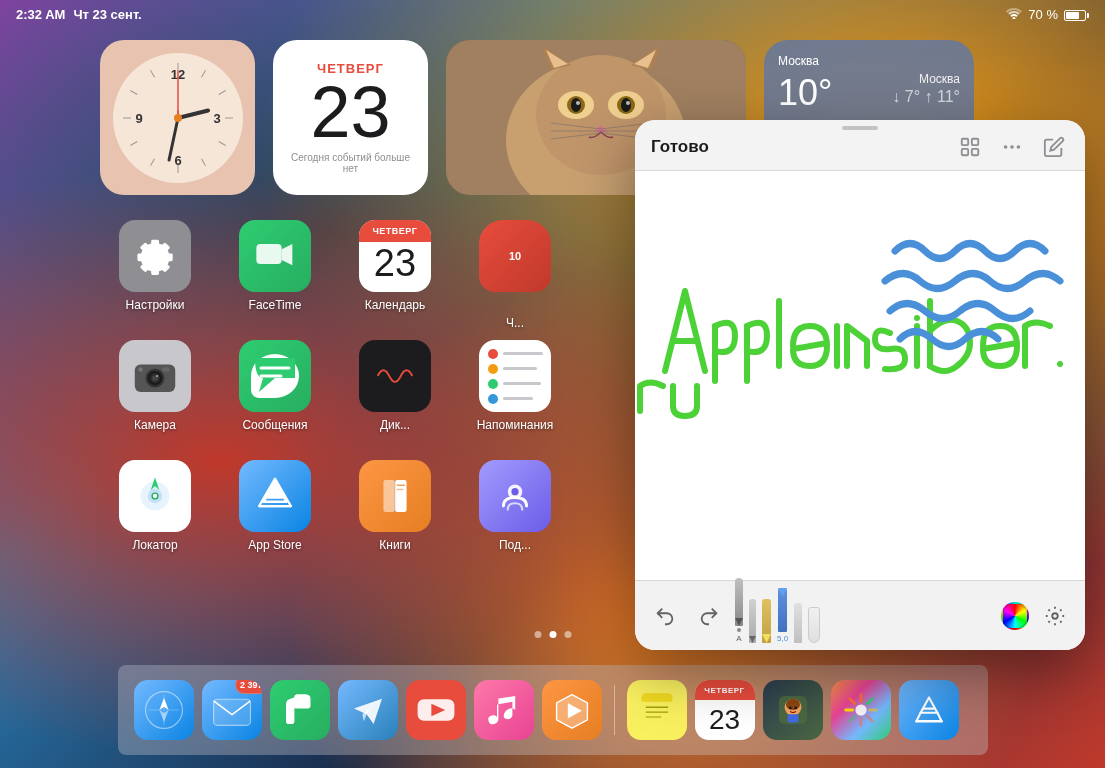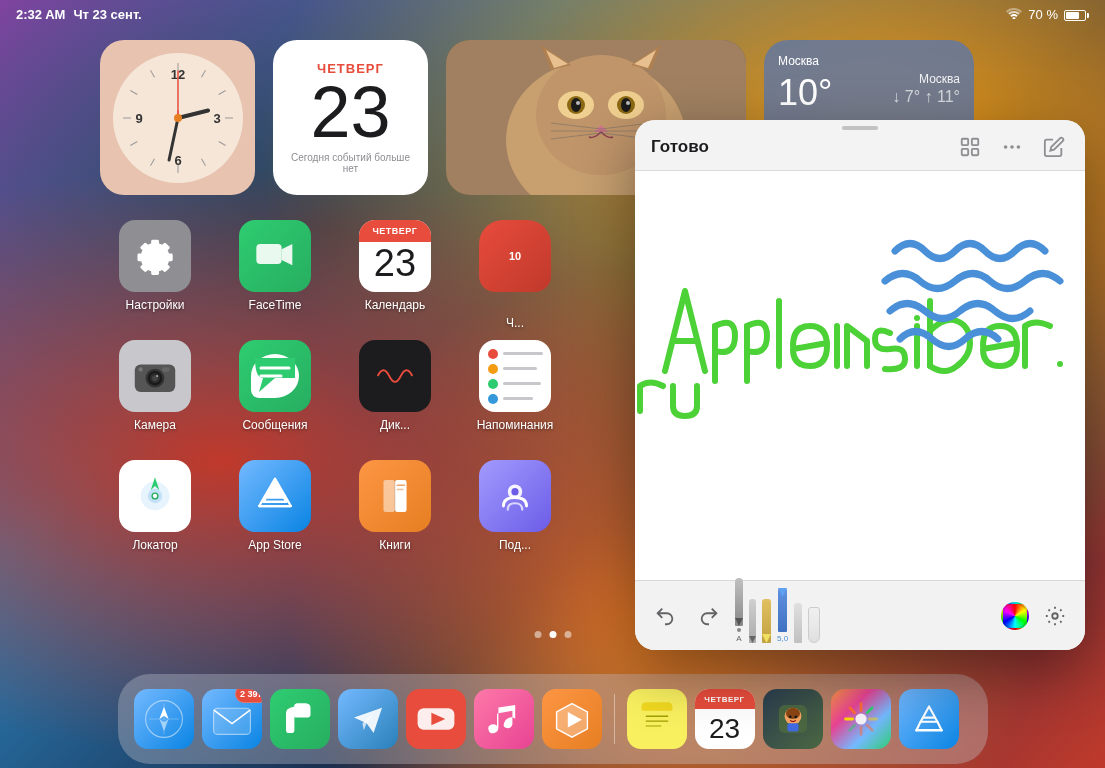--- a/index.html
+++ b/index.html
@@ -261,28 +261,28 @@
       width: 7px;
       height: 7px;
       border-radius: 50%;
       background: rgba(255,255,255,0.5);
     }
     .dot.active { background: white; }
 
     
     #dock {
       position: absolute;
-      bottom: 4px;
+      bottom: 13px;
       left: 50%;
       transform: translateX(-50%);
       width: 870px;
       height: 90px;
       background: rgba(200,200,210,0.35);
       backdrop-filter: blur(20px);
-      border-radius: 32px;
+      border-radius: 8px;
       display: flex;
       align-items: center;
       padding: 0 16px;
       gap: 8px;
       z-index: 10;
     }
     .dock-separator {
       width: 1px;
       height: 50px;
       background: rgba(255,255,255,0.4);

